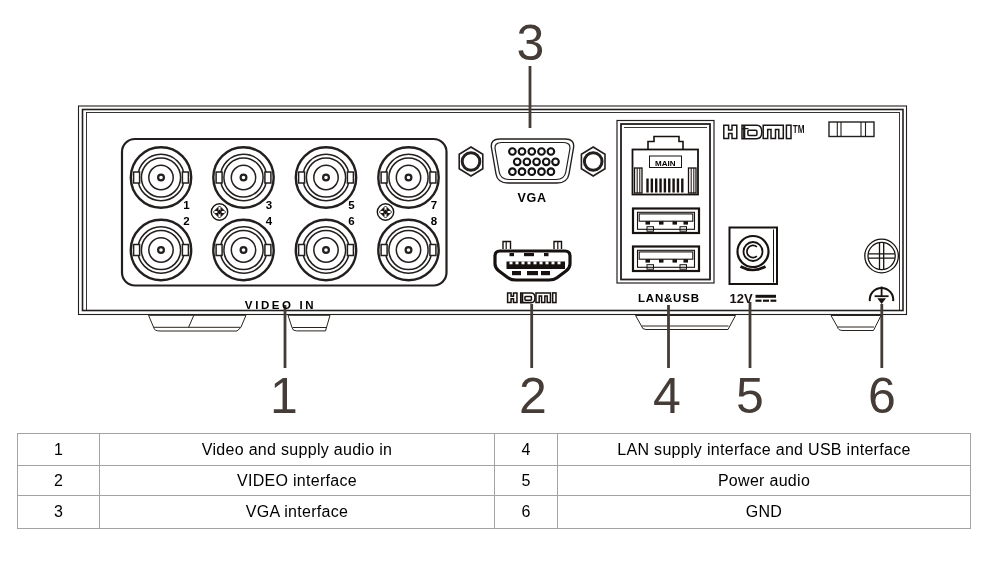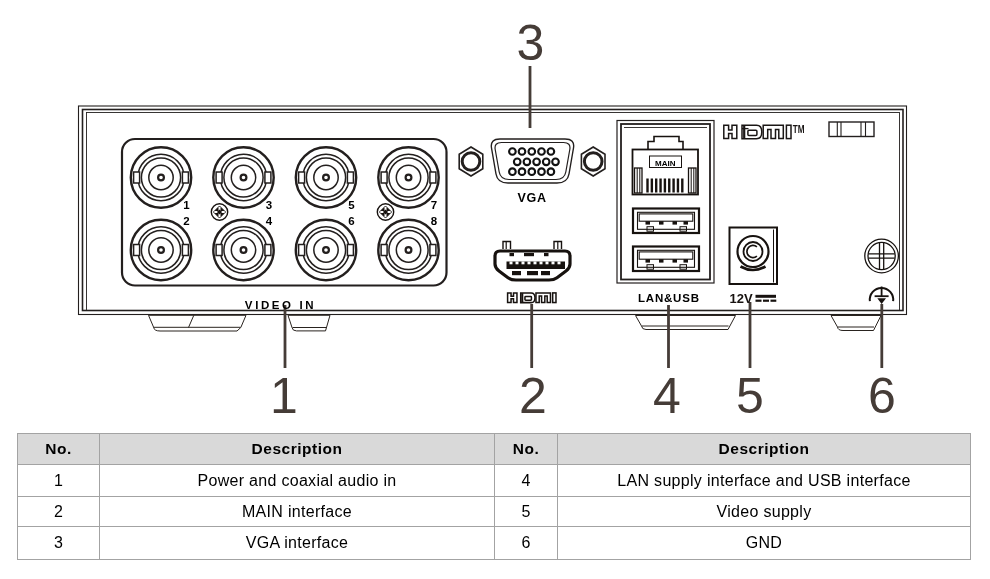--- a/index.html
+++ b/index.html
@@ -309,37 +309,31 @@
 <path d="M877.3,298.3 L886,298.3 L881.6,304 Z" fill="#17120f"></path>
 </svg>
 <table class="t">
  <colgroup>
       <col style="width:82px">
       <col style="width:395px">
       <col style="width:63px">
       <col style="width:413px">
     </colgroup>
  <tbody>
-      <tr>
-        <th>No.</th>
-        <th>Description</th>
-        <th>No.</th>
-        <th>Description</th>
-      </tr>
  <tr class="r1">
         <td>1</td>
-        <td>Power and coaxial audio in</td>
+        <td>Video and supply audio in</td>
         <td>4</td>
         <td>LAN supply interface and USB interface</td>
       </tr>
  <tr class="r2">
         <td>2</td>
-        <td>MAIN interface</td>
+        <td>VIDEO interface</td>
         <td>5</td>
-        <td>Video supply</td>
+        <td>Power audio</td>
       </tr>
  <tr class="r3">
         <td>3</td>
         <td>VGA interface</td>
         <td>6</td>
         <td>GND</td>
       </tr>
 </tbody>
   </table>
 

